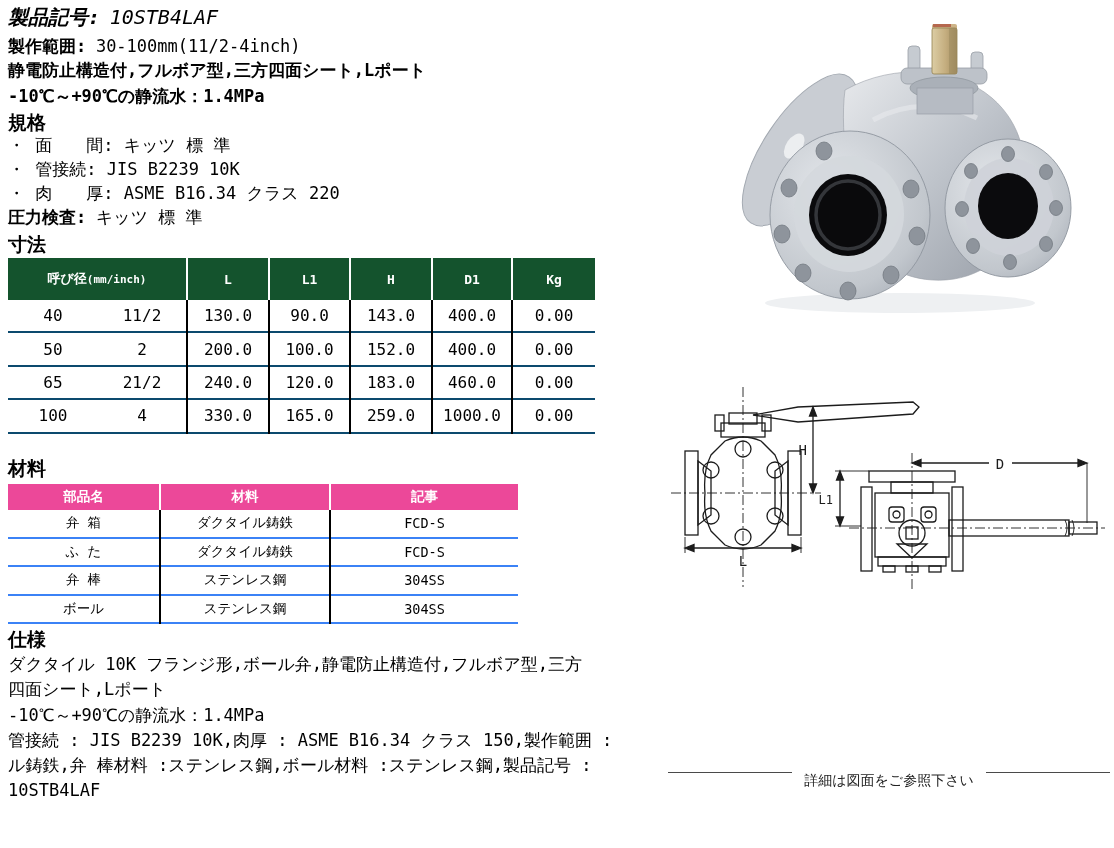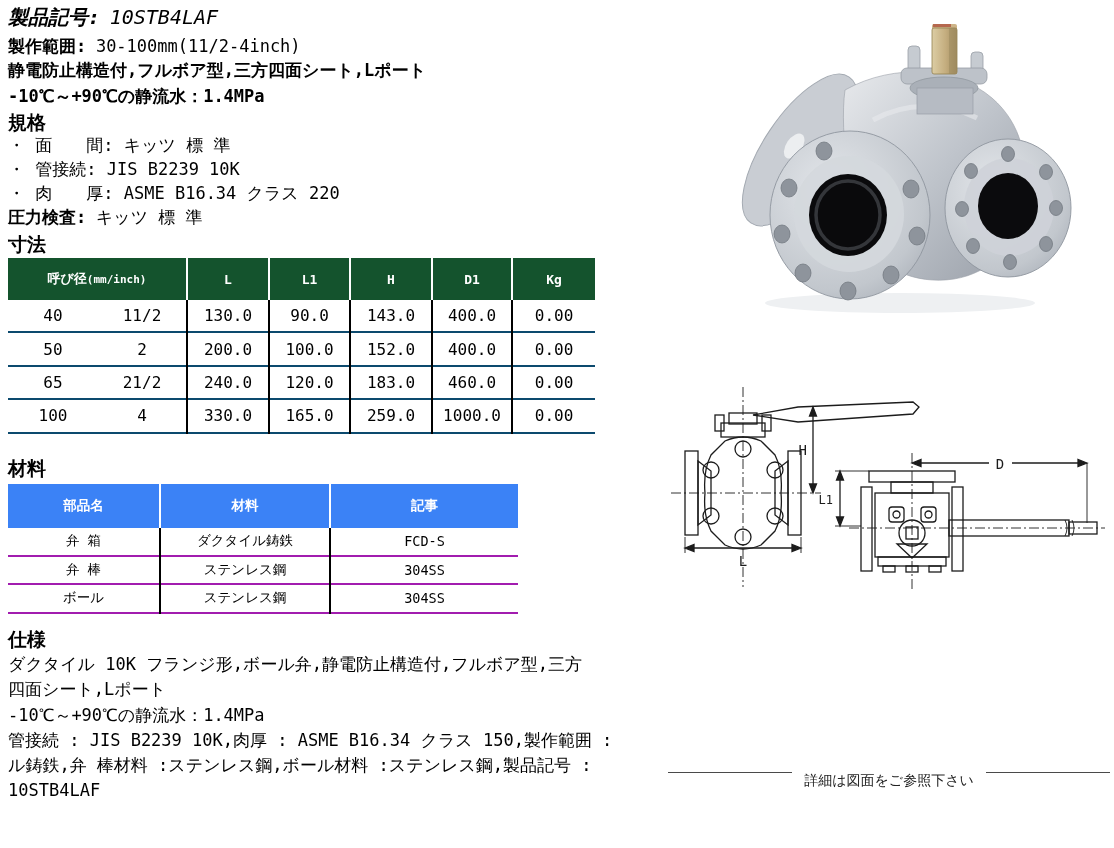--- a/index.html
+++ b/index.html
@@ -41,25 +41,25 @@
   #dim-table tbody td{
     height:31.4px;text-align:center;vertical-align:middle;
     font-size:16px;padding:0;
   }
   #dim-table td.sep{border-right:2px solid #000;}
 
   
   #mat-heading{top:456px;left:8px;}
   #mat-table{top:484px;left:8px;width:510px;}
   #mat-table thead th{
-    background:#3b82f6;color:#fff;height:26px;font-size:13.5px;font-weight:700;
-    padding:9px;text-align:center;vertical-align:middle;
+    background:#ec4899;color:#fff;height:26px;font-size:13.5px;font-weight:700;
+    padding:0;text-align:center;vertical-align:middle;
   }
   #mat-table thead th + th{border-left:2px solid #fff;}
-  #mat-table tbody tr{border-bottom:2px solid #a21caf;}
+  #mat-table tbody tr{border-bottom:2px solid #3b82f6;}
   #mat-table tbody td{
     height:26.5px;text-align:center;vertical-align:middle;font-size:13.5px;padding:0;
   }
   #mat-table td.sep{border-right:2px solid #000;}
 
   
   #spec-heading{top:627px;left:8px;}
   #spec-lines{top:652px;left:8px;width:655px;}
   .spec-line{font-size:17px;height:25.3px;line-height:25.3px;white-space:nowrap;}
 
@@ -190,20 +190,25 @@
   <thead>
     <tr>
       <th>部品名</th>
       <th>材料</th>
       <th>記事</th>
     </tr>
   </thead>
   <tbody>
     <tr>
       <td class="sep">弁 箱</td>
+      <td class="sep">ダクタイル鋳鉄</td>
+      <td>FCD-S</td>
+    </tr>
+    <tr>
+      <td class="sep">ふ た</td>
       <td class="sep">ダクタイル鋳鉄</td>
       <td>FCD-S</td>
     </tr>
     <tr>
       <td class="sep">弁 棒</td>
       <td class="sep">ステンレス鋼</td>
       <td>304SS</td>
     </tr>
     <tr>
       <td class="sep">ボール</td>

